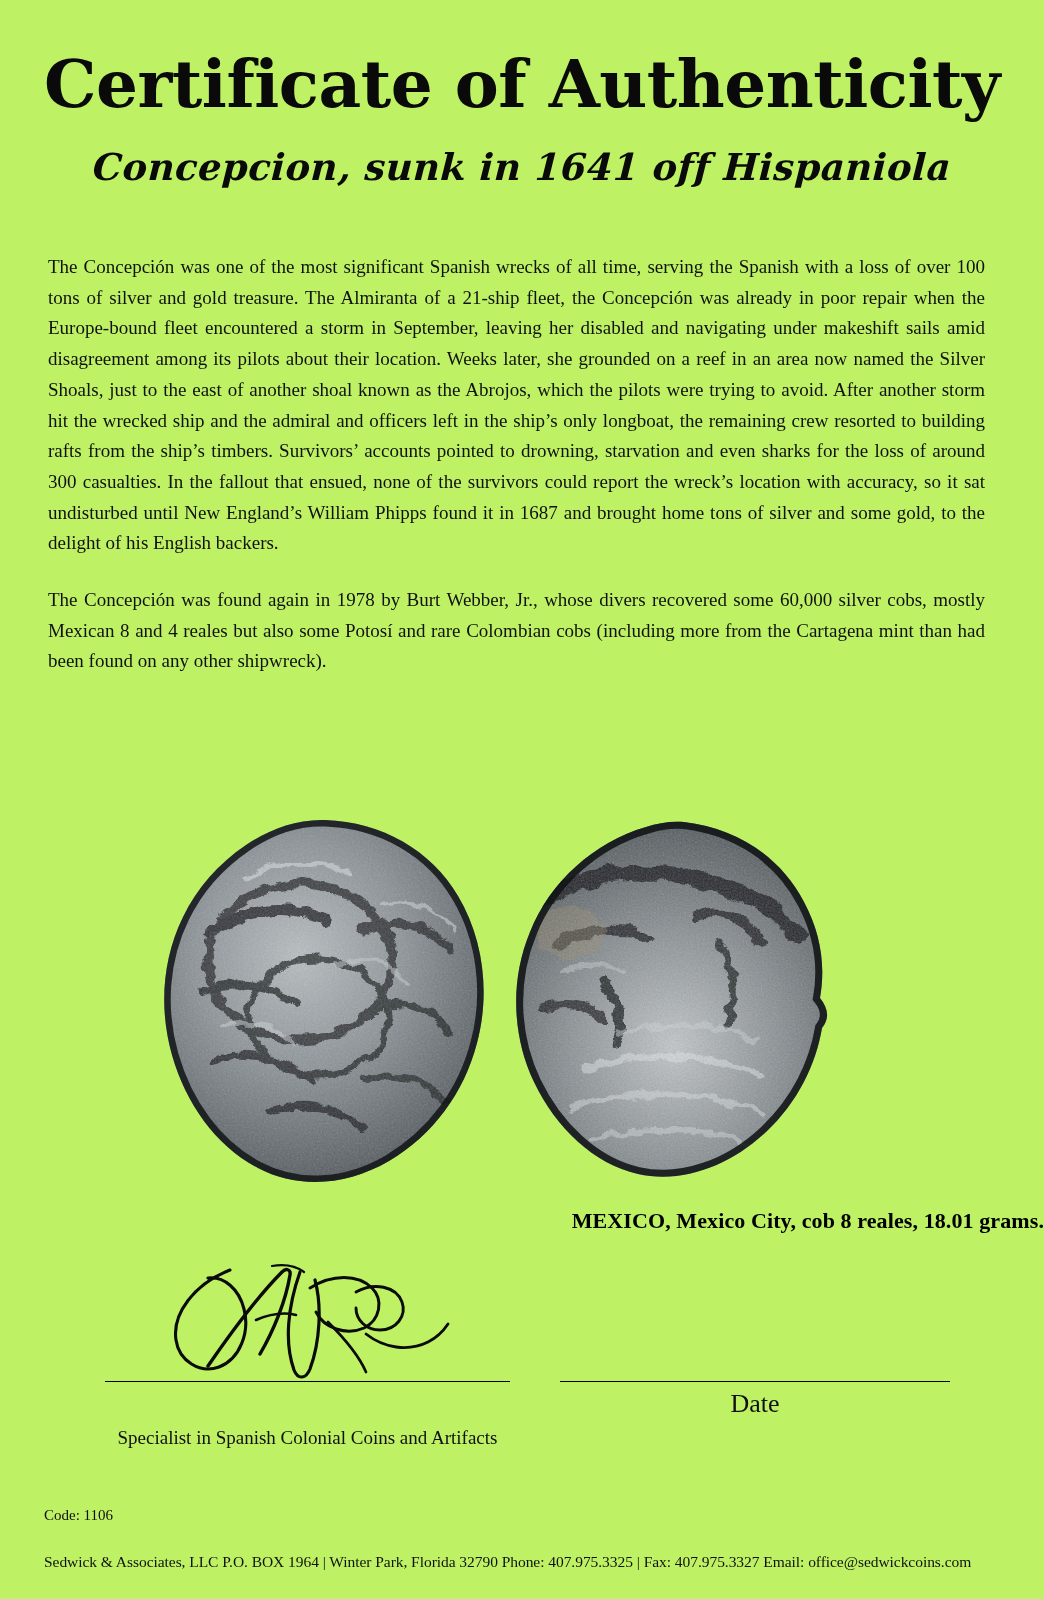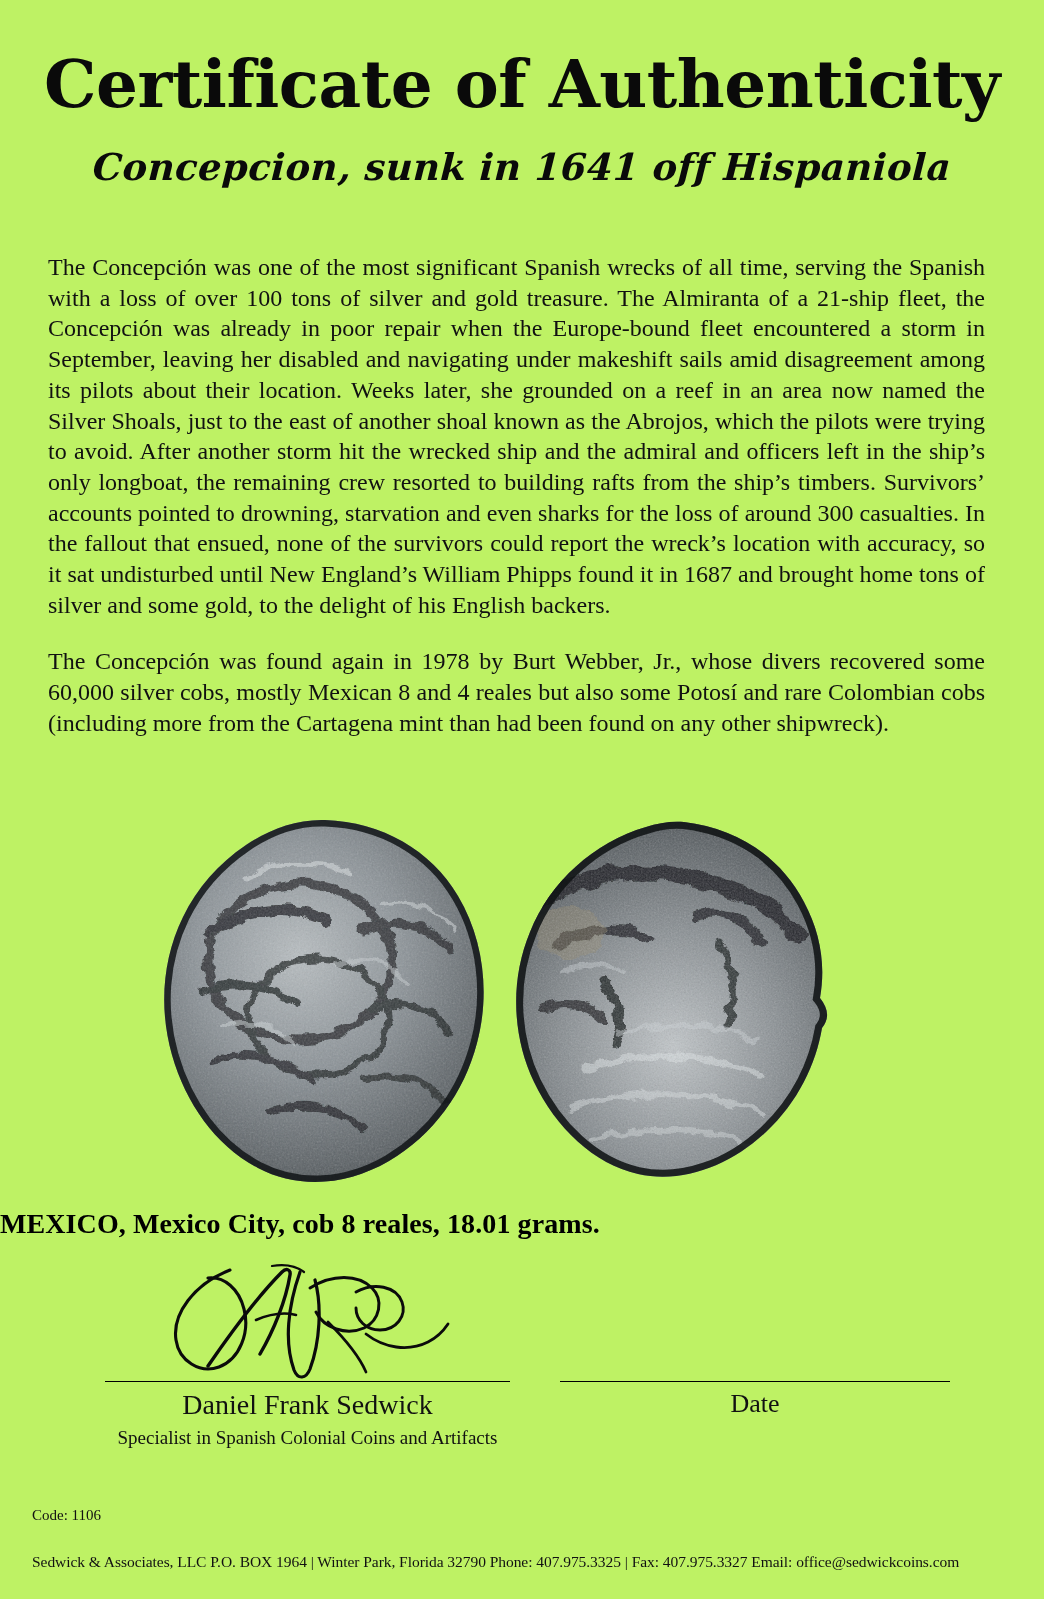--- a/index.html
+++ b/index.html
@@ -57,21 +57,21 @@
   
   .body-block {
     position: absolute;
     top: 252px;
     left: 48px;
     width: 948px;
   }
   .para {
     text-align: justify;
     text-justify: inter-word;
-    font-size: 24px;
+    font-size: 19px;
     line-height: 30.7px;
     margin: 0 11px 26px 0;
     color: #111111;
     hyphens: none;
   }
   .para:last-child { margin-bottom: 0; }
 
   
   .coins {
     position: absolute;
@@ -87,22 +87,22 @@
   }
   .coin-wrap.left  { left: 150px; width: 355px; }
   .coin-wrap.right { left: 498px; width: 350px; }
   .coin-svg { display: block; width: 100%; height: 100%; }
 
   .caption {
     position: absolute;
     top: 1208px;
     left: 0;
     width: 1044px;
-    text-align: left;
-    font-size: 28px;
+    text-align: right;
+    font-size: 22px;
     font-weight: 700;
     letter-spacing: 0.1px;
     color: #000;
     white-space: nowrap;
   }
 
   
   .sig-area {
     position: absolute;
     top: 1262px;
@@ -170,21 +170,21 @@
     text-align: center;
     font-size: 26px;
     line-height: 34px;
     color: #111;
     white-space: nowrap;
   }
 
   
   .footer {
     position: absolute;
-    left: 32px;
+    left: 44px;
     top: 1504px;
     width: 960px;
   }
   .footer-code {
     font-size: 15px;
     line-height: 22px;
     color: #111;
     white-space: nowrap;
   }
   .footer-addr {
@@ -351,21 +351,20 @@
           <path d="M196 30 C214 20 236 24 242 40 C247 54 236 68 220 68 C206 68 196 58 196 46" stroke-width="2.9"></path>
           <path d="M206 72 C224 86 248 90 268 80 C278 75 284 68 288 62" stroke-width="2.8"></path>
           <path d="M112 4 C124 2 136 4 144 10" stroke-width="2.2"></path>
         </g>
       </svg>
     </div>
 
     <div class="rule sig"></div>
     <div class="rule date"></div>
 
-    <div class="sig-name">Daniel Frank Sedwick</div>
     <div class="sig-role">Specialist in Spanish Colonial Coins and Artifacts</div>
 
     <div class="date-label">Date</div>
   </div>
 
   <div class="footer">
     <div class="footer-code">Code: 1106</div>
     <div class="footer-addr">Sedwick &amp; Associates, LLC P.O. BOX 1964 | Winter Park, Florida 32790 Phone: 407.975.3325 | Fax: 407.975.3327 Email: office@sedwickcoins.com</div>
   </div>
 

